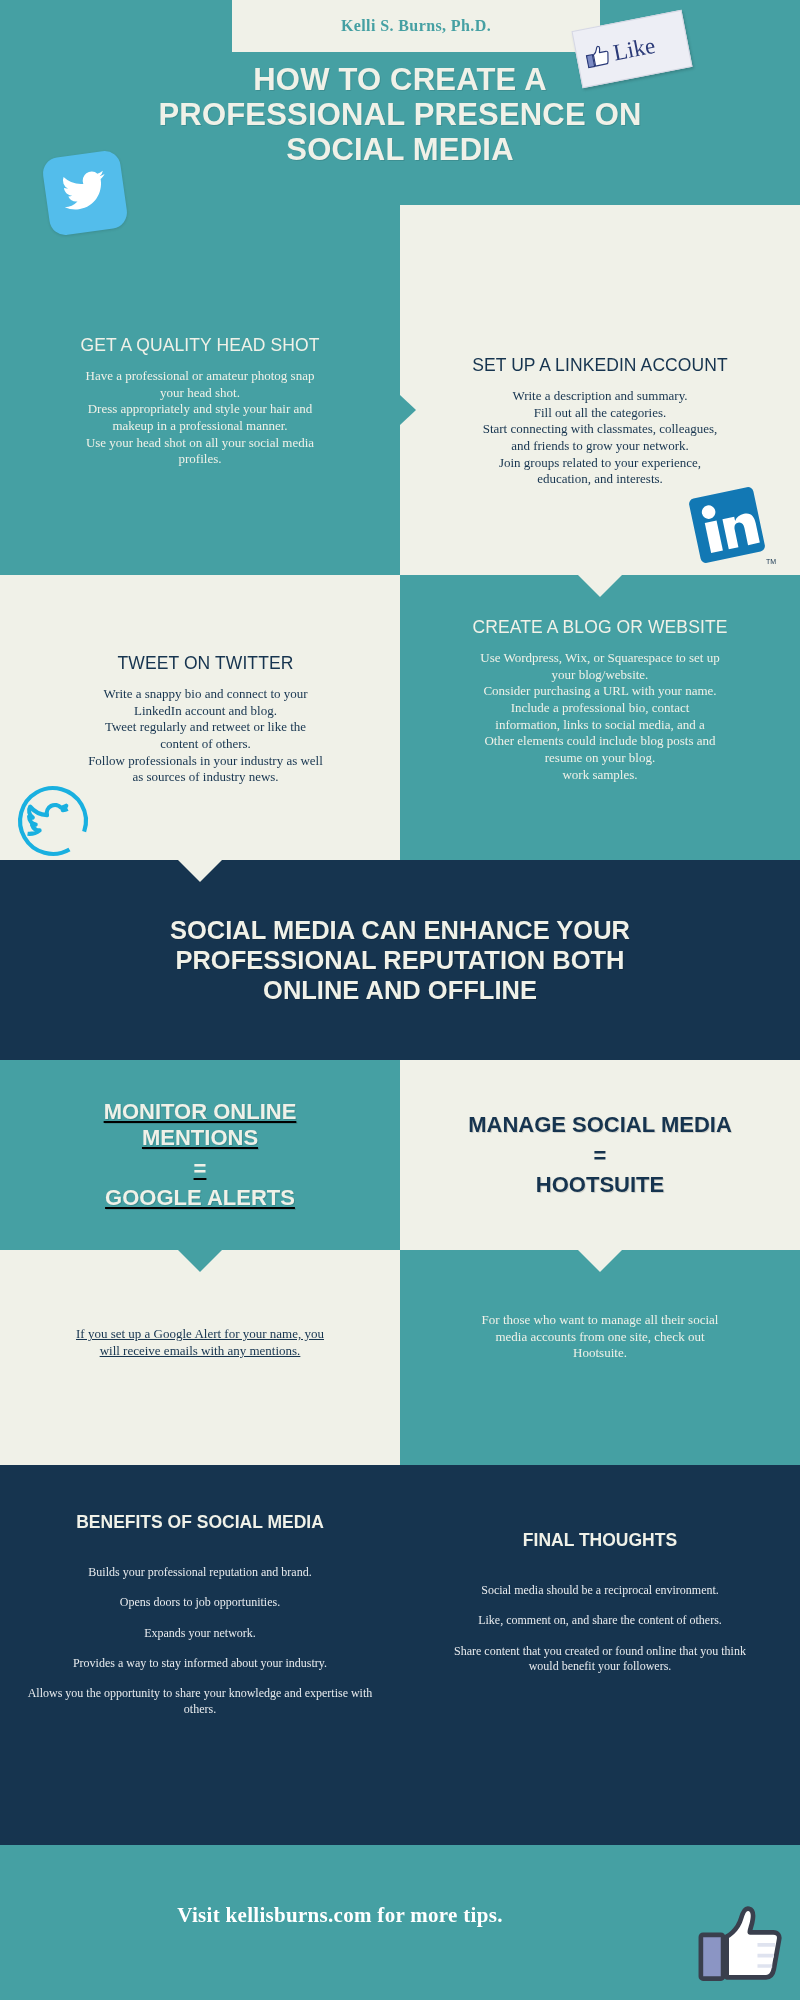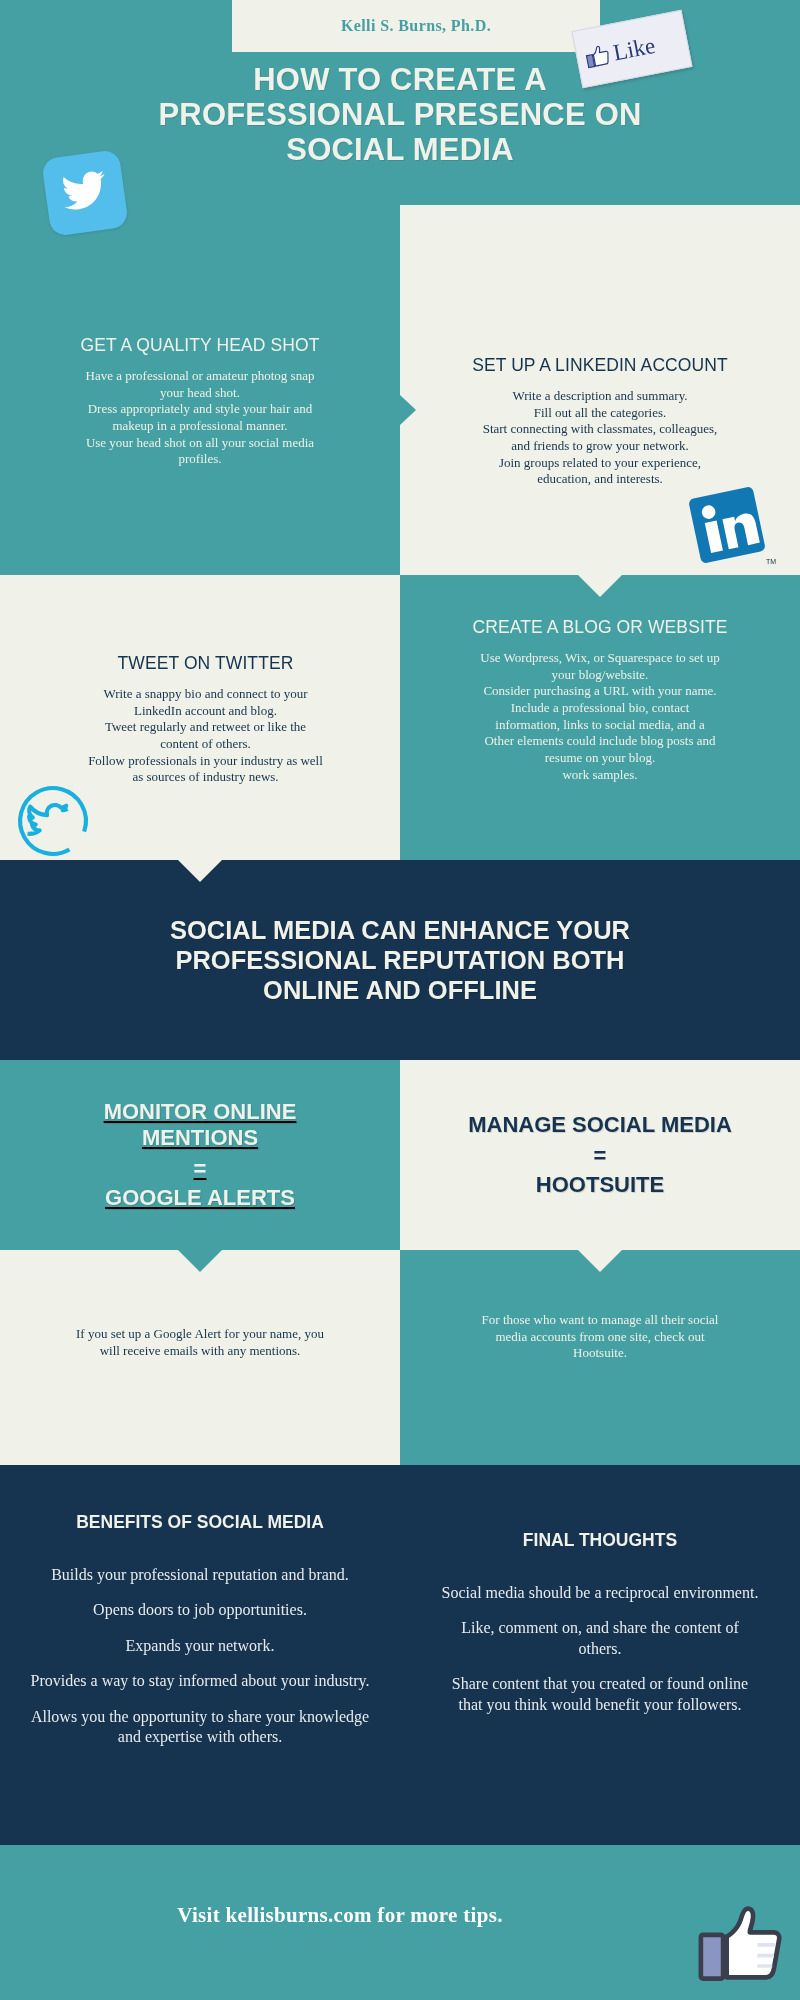--- a/index.html
+++ b/index.html
@@ -180,21 +180,21 @@
 
   
   .list-head {
     font-weight: bold;
     font-size: 17.5px;
     text-align: center;
     color: #f0f1e8;
   }
   .list-body {
     font-family: "Liberation Serif", serif;
-    font-size: 16px;
+    font-size: 12px;
     line-height: 1.28;
     text-align: center;
     color: #e8ebee;
   }
   .list-body p { margin-bottom: 15px; }
 
   
   .footer {
     position: absolute;
     left: 0; top: 1845px;
@@ -343,21 +343,21 @@
     <div class="ln t-cream">GOOGLE ALERTS</div>
   </div>
 
   <div class="eq bg-cream" style="left:400px; top:1060px; width:400px; height:190px;">
     <div class="ln t-navy">MANAGE SOCIAL MEDIA</div>
     <div class="eqsym t-navy">=</div>
     <div class="ln t-navy">HOOTSUITE</div>
   </div>
 
   <div class="panel bg-cream" style="left:0; top:1250px; width:400px; height:215px;">
-    <div class="body t-navy" style="margin-top:76px;">
+    <div class="body t-navy" style="margin-top:76px;text-decoration:underline;">
       <span class="l">If you set up a Google Alert for your name, you</span>
       <span class="l">will receive emails with any mentions.</span>
     </div>
   </div>
   <div class="arrow-down-teal" style="left:178px; top:1250px;"></div>
 
   <div class="panel bg-teal" style="left:400px; top:1250px; width:400px; height:215px;">
     <div class="body t-cream" style="margin-top:62px;">
       <span class="l">For those who want to manage all their social</span>
       <span class="l">media accounts from one site, check out</span>

